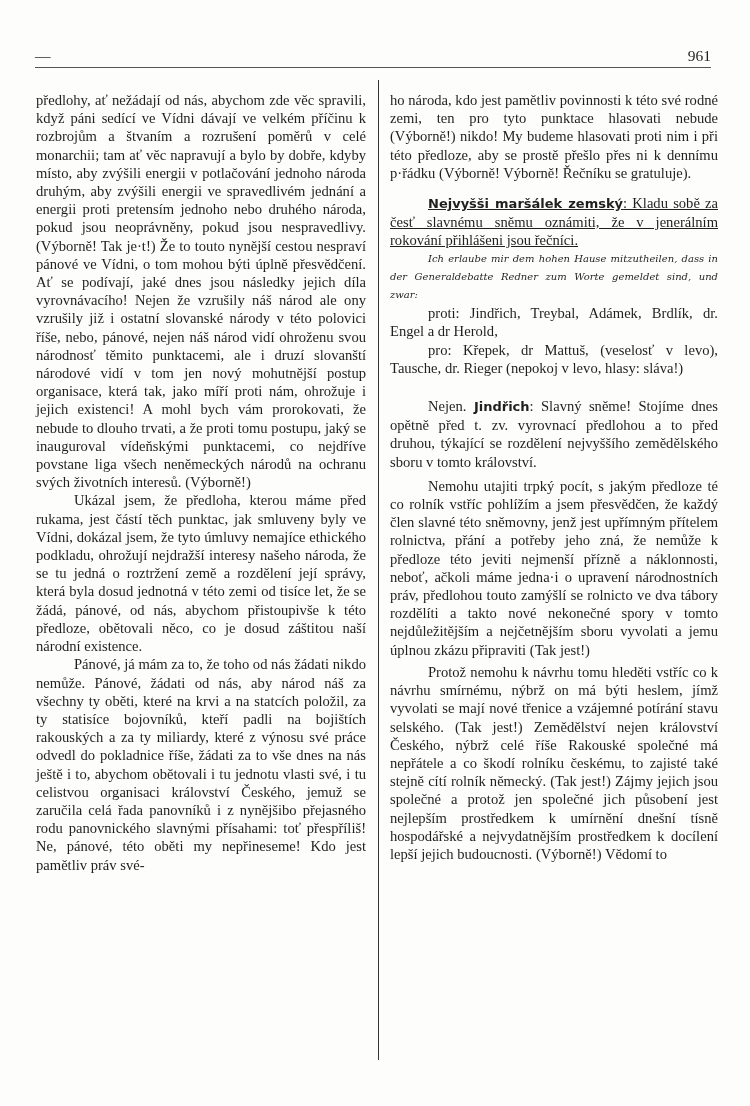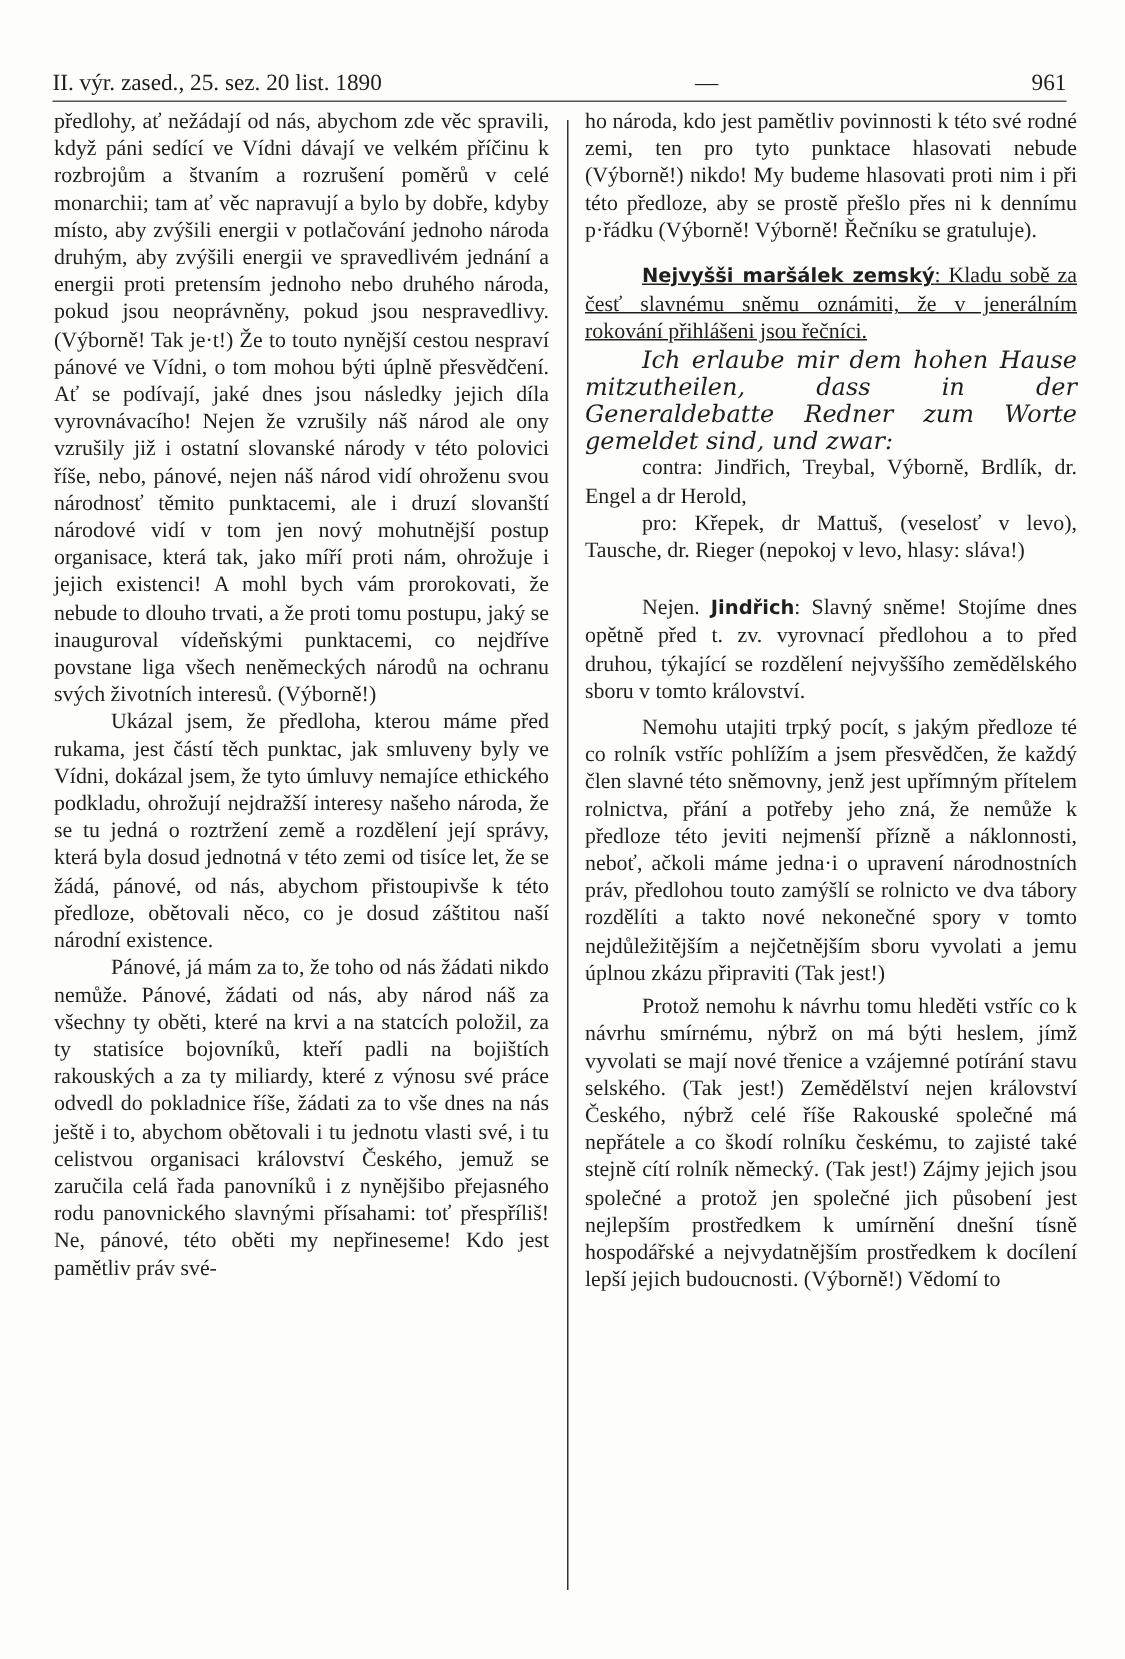--- a/index.html
+++ b/index.html
@@ -2,54 +2,53 @@
 <html><head>
 <meta charset="utf-8">
 <style>
   html, body { margin:0; padding:0; }
   body { width:750px; height:1106px; background:#fdfdfb; position:relative; overflow:hidden;
          font-family:"DejaVu Serif", "Liberation Serif", serif; color:#1f1f1f; }
   .header { position:absolute; left:35px; top:43px; width:676px; height:22px;
             border-bottom:1px solid #555; font-family:"Liberation Serif", serif; font-size:15.5px;
             display:flex; justify-content:space-between; align-items:flex-end; padding-bottom:2px; }
   .header span { white-space:nowrap; }
-  .col { position:absolute; top:72px; font-family:"Liberation Serif", serif; font-size:14.6px;
+  .col { position:absolute; top:91px; font-family:"Liberation Serif", serif; font-size:14.6px;
          line-height:18.2px; text-align:justify; }
   .left { left:36px; width:330px; }
   .right { left:390px; width:328px; }
   .divider { position:absolute; left:378px; top:80px; width:1px; height:980px; background:#333; }
   .col p { margin:0; }
   .indent { text-indent:38px; }
   .gap { margin-top:12px !important; }
   .speaker { font-family:"DejaVu Sans", "Liberation Sans", sans-serif; font-weight:bold; font-size:13px; }
-  .fraktur { font-family:"DejaVu Serif", serif; font-style:italic; font-size:16px; }
+  .fraktur { font-family:"DejaVu Serif", serif; font-style:italic; font-size:10px; }
 </style>
 </head>
 <body>
 
 <div class="header">
-  <span>II. výr. zased., 25. sez. 20 list. 1890</span>
   <span>—</span>
   <span>961</span>
 </div>
 
 <div class="col left">
   <p>předlohy, ať nežádají od nás, abychom zde věc spravili, když páni sedící ve Vídni dávají ve velkém příčinu k rozbrojům a štvaním a rozrušení poměrů v celé monarchii; tam ať věc napravují a bylo by dobře, kdyby místo, aby zvýšili energii v potlačování jednoho národa druhým, aby zvýšili energii ve spravedlivém jednání a energii proti pretensím jednoho nebo druhého národa, pokud jsou neoprávněny, pokud jsou nespravedlivy. (Výborně! Tak je·t!) Že to touto nynější cestou nespraví pánové ve Vídni, o tom mohou býti úplně přesvědčení. Ať se podívají, jaké dnes jsou následky jejich díla vyrovnávacího! Nejen že vzrušily náš národ ale ony vzrušily již i ostatní slovanské národy v této polovici říše, nebo, pánové, nejen náš národ vidí ohroženu svou národnosť těmito punktacemi, ale i druzí slovanští národové vidí v tom jen nový mohutnější postup organisace, která tak, jako míří proti nám, ohrožuje i jejich existenci! A mohl bych vám prorokovati, že nebude to dlouho trvati, a že proti tomu postupu, jaký se inauguroval vídeňskými punktacemi, co nejdříve povstane liga všech neněmeckých národů na ochranu svých životních interesů. (Výborně!)</p>
   <p class="indent">Ukázal jsem, že předloha, kterou máme před rukama, jest částí těch punktac, jak smluveny byly ve Vídni, dokázal jsem, že tyto úmluvy nemajíce ethického podkladu, ohrožují nejdražší interesy našeho národa, že se tu jedná o roztržení země a rozdělení její správy, která byla dosud jednotná v této zemi od tisíce let, že se žádá, pánové, od nás, abychom přistoupivše k této předloze, obětovali něco, co je dosud záštitou naší národní existence.</p>
   <p class="indent">Pánové, já mám za to, že toho od nás žádati nikdo nemůže. Pánové, žádati od nás, aby národ náš za všechny ty oběti, které na krvi a na statcích položil, za ty statisíce bojovníků, kteří padli na bojištích rakouských a za ty miliardy, které z výnosu své práce odvedl do pokladnice říše, žádati za to vše dnes na nás ještě i to, abychom obětovali i tu jednotu vlasti své, i tu celistvou organisaci království Českého, jemuž se zaručila celá řada panovníků i z nynějšibo přejasného rodu panovnického slavnými přísahami: toť přespříliš! Ne, pánové, této oběti my nepřineseme! Kdo jest pamětliv práv své-</p>
 </div>
 
 <div class="divider"></div>
 
 <div class="col right">
   <p>ho národa, kdo jest pamětliv povinnosti k této své rodné zemi, ten pro tyto punktace hlasovati nebude (Výborně!) nikdo! My budeme hlasovati proti nim i při této předloze, aby se prostě přešlo přes ni k dennímu p·řádku (Výborně! Výborně! Řečníku se gratuluje).</p>
   <p class="indent gap" style="margin-top:20px;text-decoration:underline;">
     <span class="speaker">Nejvyšši maršálek zemský</span><span>: Kladu sobě za česť slavnému sněmu oznámiti, že v jenerálním rokování přihlášeni jsou řečníci.</span>
   </p>
   <p class="indent fraktur">Ich erlaube mir dem hohen Hause mitzutheilen, dass in der Generaldebatte Redner zum Worte gemeldet sind, und zwar:</p>
-  <p class="indent">contra: Jindřich, Treybal, Výborně, Brdlík, dr. Engel a dr Herold,</p>
+  <p class="indent">proti: Jindřich, Treybal, Adámek, Brdlík, dr. Engel a dr Herold,</p>
   <p class="indent">pro: Křepek, dr Mattuš, (veselosť v levo), Tausche, dr. Rieger (nepokoj v levo, hlasy: sláva!)</p>
   <p class="indent" style="margin-top:20px;">
     <span>Nejen. </span><span class="speaker">Jindřich</span><span>: Slavný sněme! Stojíme dnes opětně před t. zv. vyrovnací předlohou a to před druhou, týkající se rozdělení nejvyššího zemědělského sboru v tomto království.</span>
   </p>
   <p class="indent" style="margin-top:6px;">Nemohu utajiti trpký pocít, s jakým předloze té co rolník vstříc pohlížím a jsem přesvědčen, že každý člen slavné této sněmovny, jenž jest upřímným přítelem rolnictva, přání a potřeby jeho zná, že nemůže k předloze této jeviti nejmenší přízně a náklonnosti, neboť, ačkoli máme jedna·i o upravení národnostních práv, předlohou touto zamýšlí se rolnicto ve dva tábory rozdělíti a takto nové nekonečné spory v tomto nejdůležitějším a nejčetnějším sboru vyvolati a jemu úplnou zkázu připraviti (Tak jest!)</p>
   <p class="indent" style="margin-top:4px;">Protož nemohu k návrhu tomu hleděti vstříc co k návrhu smírnému, nýbrž on má býti heslem, jímž vyvolati se mají nové třenice a vzájemné potírání stavu selského. (Tak jest!) Zemědělství nejen království Českého, nýbrž celé říše Rakouské společné má nepřátele a co škodí rolníku českému, to zajisté také stejně cítí rolník německý. (Tak jest!) Zájmy jejich jsou společné a protož jen společné jich působení jest nejlepším prostředkem k umírnění dnešní tísně hospodářské a nejvydatnějším prostředkem k docílení lepší jejich budoucnosti. (Výborně!) Vědomí to</p>
 </div>
 
 </body></html>

